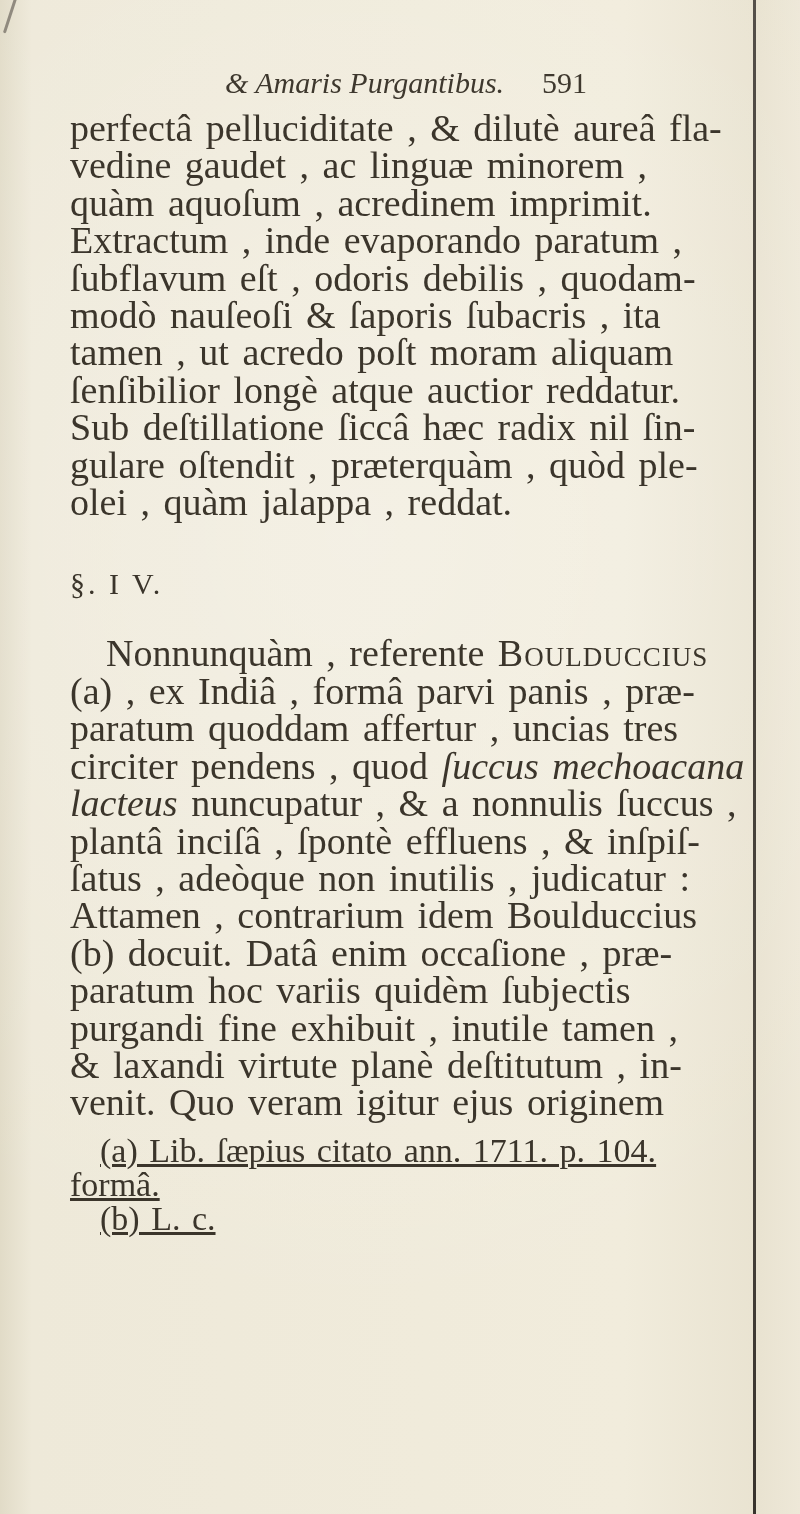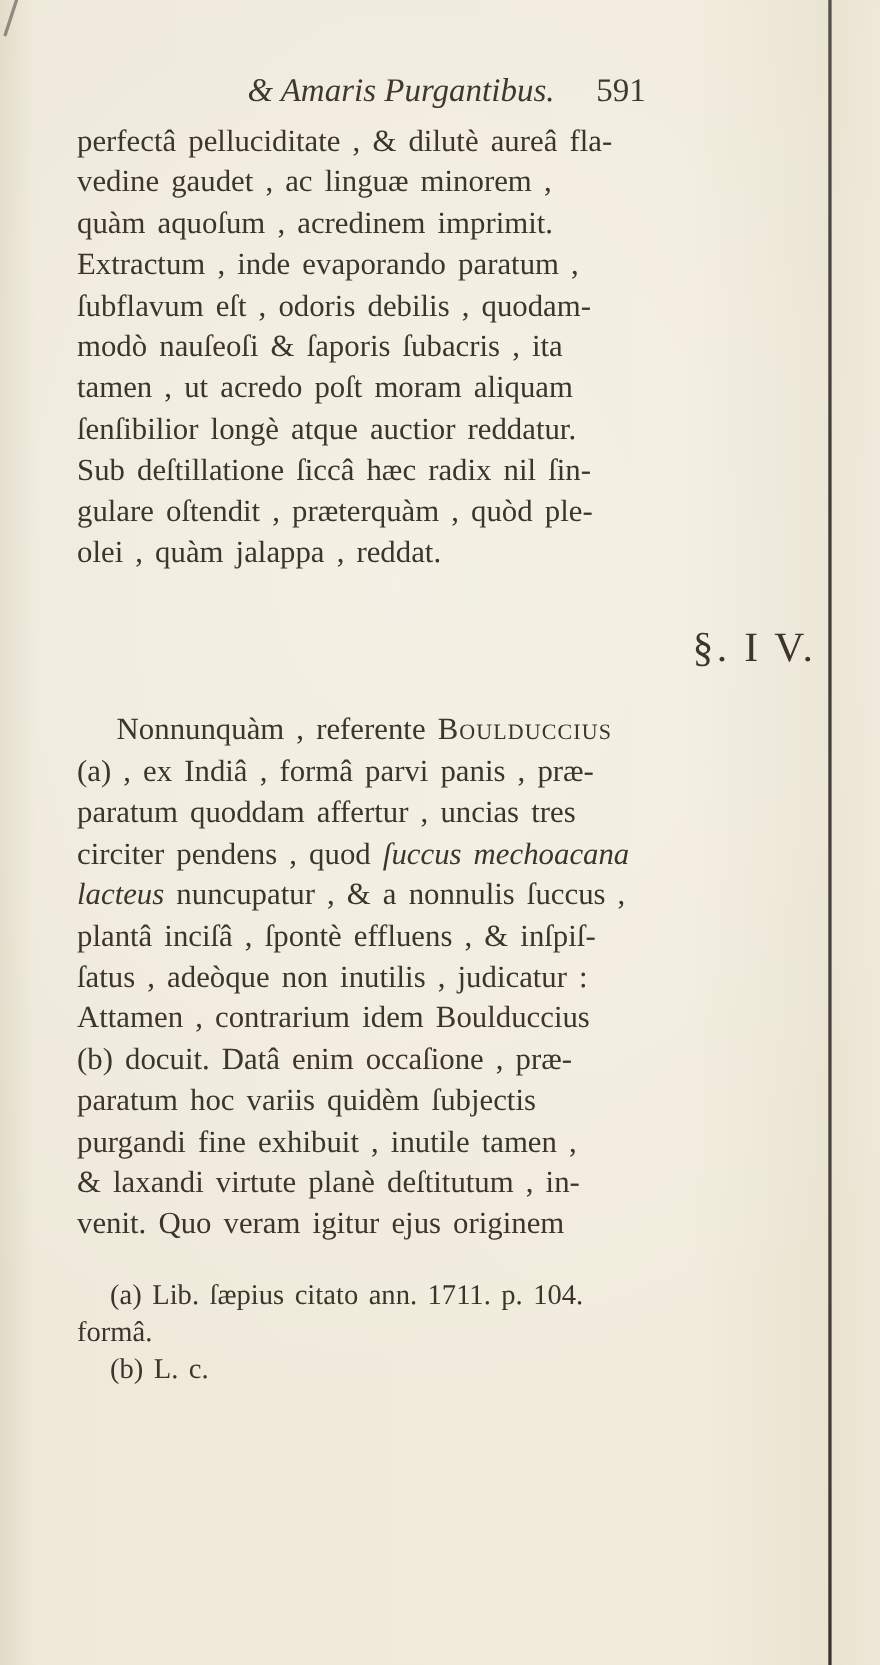--- a/index.html
+++ b/index.html
@@ -18,27 +18,27 @@
     position: absolute; left: 753px; top: 0; width: 3px; height: 1514px;
     background: linear-gradient(180deg, #55504a 0%, #413c35 30%, #4a453e 70%, #38332d 100%);
   }
   .artifact-topleft {
     position: absolute; left: 9px; top: -6px; width: 3px; height: 40px;
     background: #7a746a; transform: rotate(18deg); border-radius: 2px; opacity: .8;
   }
   .text-block { position: absolute; left: 70px; top: 66px; width: 672px; }
   .header { text-align: center; font-style: italic; font-size: 30px; margin-bottom: 10px; color: #3e382e; }
   .header .pagenum { margin-left: 38px; font-style: normal; }
-  .para { font-size: 28px; line-height: 37.4px; word-spacing: 4px; }
+  .para { font-size: 38px; line-height: 37.4px; word-spacing: 4px; }
   .line { white-space: nowrap; }
   .indent { text-indent: 36px; }
-  .heading { text-align: right; font-size: 38px; margin: 46px 0 34px; letter-spacing: 3px; }
+  .heading { text-align: left; font-size: 30px; margin: 46px 0 34px; letter-spacing: 3px; }
   .it { font-style: italic; }
   .sc { font-variant: small-caps; letter-spacing: 1px; }
-  .footnotes { margin-top: 28px; font-size: 26px; line-height: 34px; word-spacing: 3px; }
+  .footnotes { margin-top: 12px; font-size: 34px; line-height: 34px; word-spacing: 3px; text-decoration: underline; }
   .indent-fn { text-indent: 30px; }
 </style>
 </head>
 <body>
 
 <div class="page">
   <div class="artifact-topleft"></div>
   <div class="edge-rule"></div>
 
   <div class="text-block">

